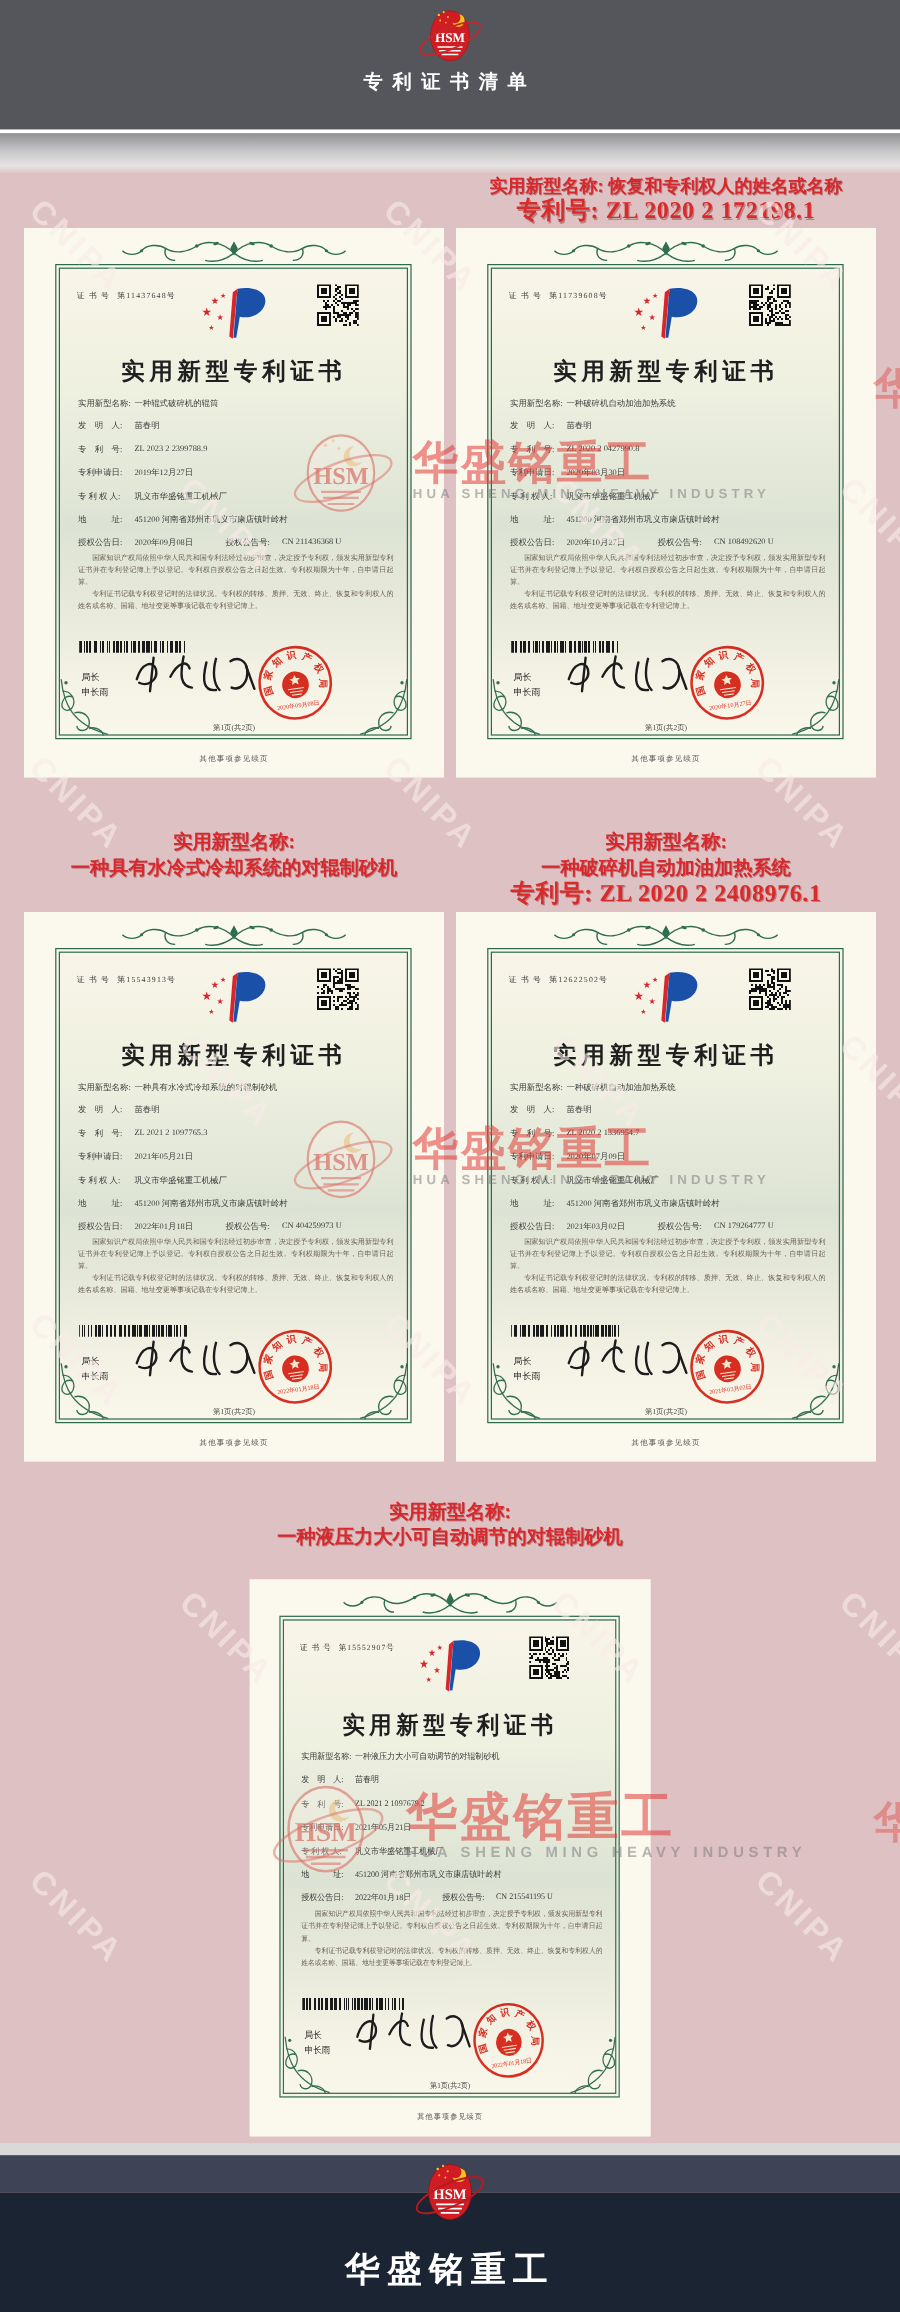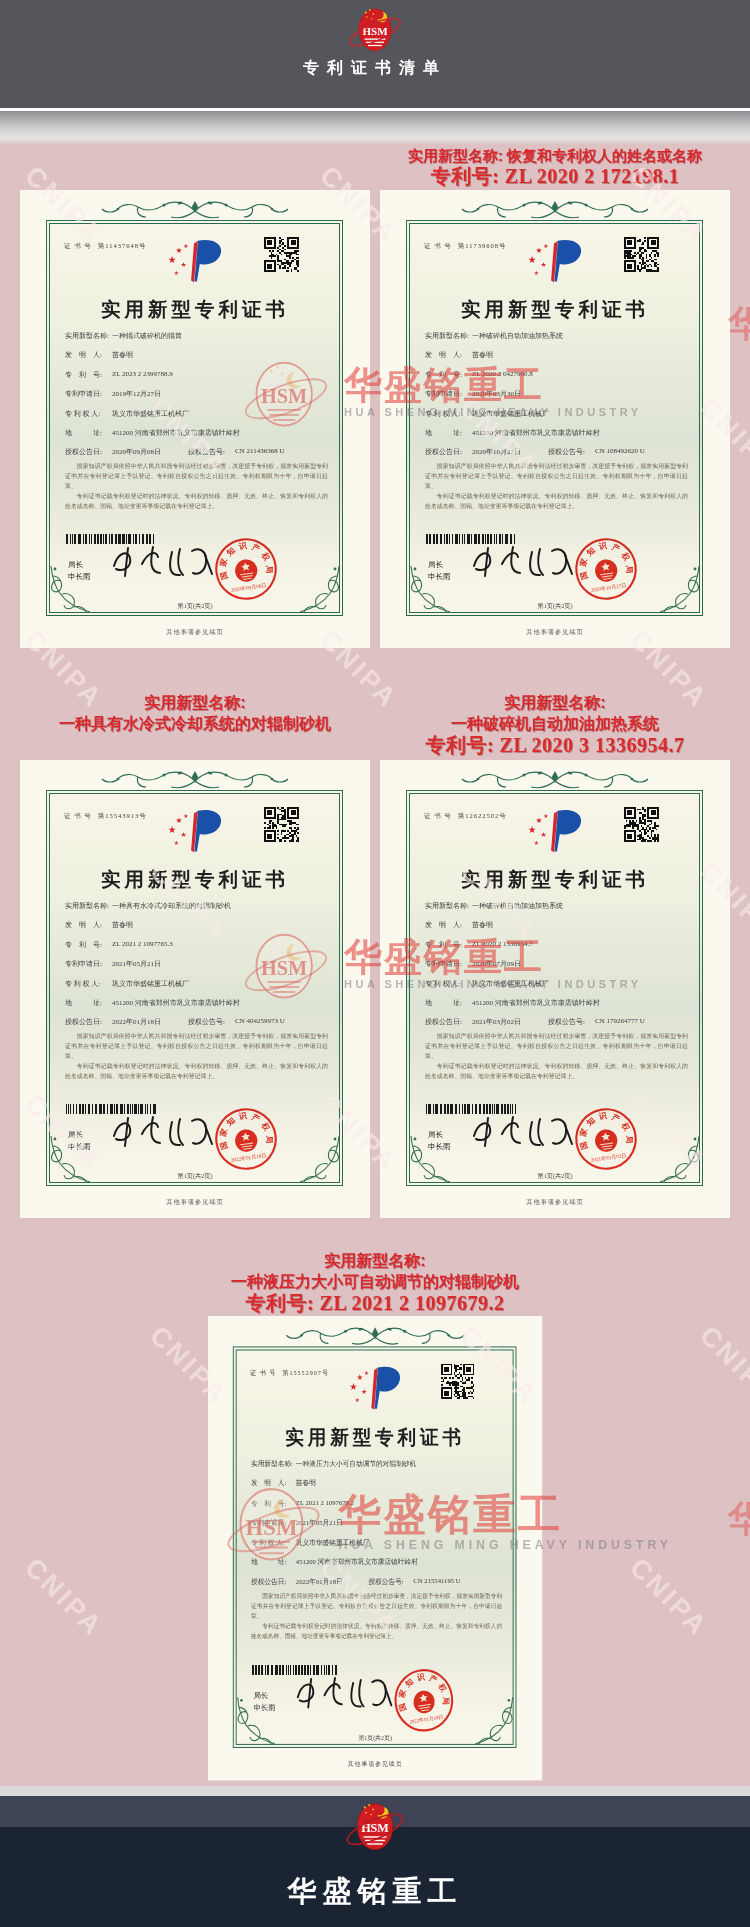--- a/index.html
+++ b/index.html
@@ -158,26 +158,25 @@
     <div class="pt-name">实用新型名称: 恢复和专利权人的姓名或名称</div>
     <div class="pt-number">专利号: ZL 2020 2 172198.1</div>
   </div>
   <div class="pt pt2">
     <div class="pt-label">实用新型名称:</div>
     <div class="pt-name">一种具有水冷式冷却系统的对辊制砂机</div>
   </div>
   <div class="pt pt3">
     <div class="pt-label">实用新型名称:</div>
     <div class="pt-name">一种破碎机自动加油加热系统</div>
-    <div class="pt-number">专利号: ZL 2020 3 1336954.7</div>
+    <div class="pt-number">专利号: ZL 2020 2 2408976.1</div>
   </div>
   <div class="pt pt4">
     <div class="pt-label">实用新型名称:</div>
     <div class="pt-name">一种液压力大小可自动调节的对辊制砂机</div>
-    <div class="pt-number">专利号: ZL 2021 2 1097679.2</div>
   </div>
 
   <div class="cert-slot s0">
   <div class="cert">
     <div class="cert-frame"></div>
 
     <svg class="cert-flourish" viewBox="0 0 210 30">
       <g stroke="#2f6e50" stroke-width="1.2" fill="none">
         <path d="M105 15 C 95 5 82 4 74 9 C 66 14 56 16 48 11 C 42 7 32 8 28 13 C 24 17 16 17 12 13"></path>
         <path d="M105 15 C 115 5 128 4 136 9 C 144 14 154 16 162 11 C 168 7 178 8 182 13 C 186 17 194 17 198 13"></path>

